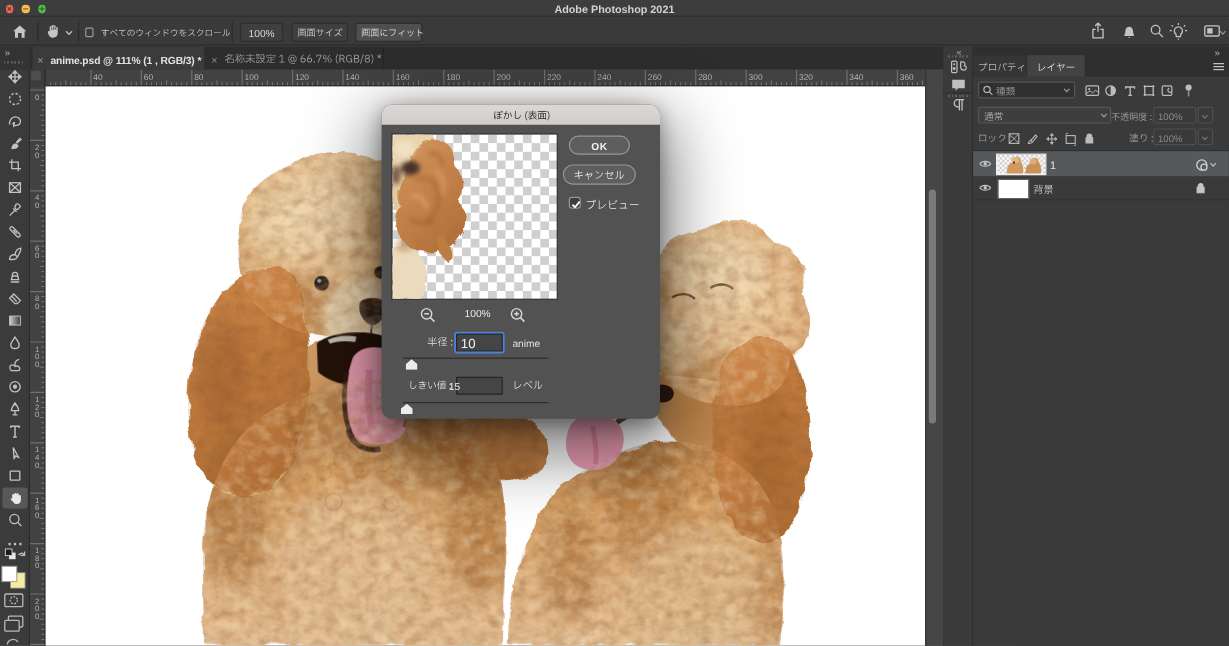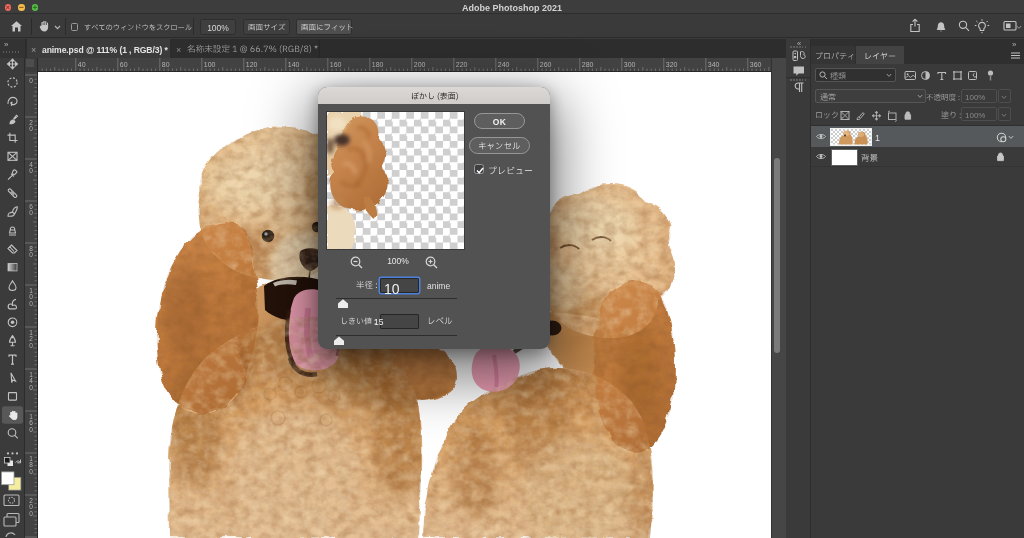--- a/index.html
+++ b/index.html
@@ -860,21 +860,21 @@
 <div class="abs" style="left:370px;top:256px;width:56px;text-align:center;font-size:8.5px;color:#e8e8e8">100%</div>
 <svg class="abs" style="left:425px;top:256px" width="14" height="13">
       <circle cx="5.5" cy="5.5" r="4.3" stroke="#d6d6d6" fill="none" stroke-width="1.2"></circle>
       <path d="M3.5 5.5 H7.5 M5.5 3.5 V7.5" stroke="#d6d6d6" stroke-width="1.2"></path>
       <path d="M8.7 8.7 L12 12" stroke="#d6d6d6" stroke-width="1.3"></path>
     </svg>
 <svg style="position:absolute;left:356px;top:288px;width:2px;height:2px;overflow:visible">
       <path d="M4.5 -2.0H8.1V-1.4H4.5V0.6H3.9V-1.4H0.4V-2.0H3.9V-3.6H0.7V-4.1H3.9V-7.1H4.5V-4.1H7.8V-3.6H4.5ZM7.4 -6.5Q7.1 -6.1 6.7 -5.5Q6.3 -4.9 5.9 -4.5L5.5 -4.9Q5.9 -5.3 6.2 -5.8Q6.6 -6.3 6.9 -6.8ZM2.5 -4.5Q1.9 -5.5 1.1 -6.4L1.5 -6.7Q1.9 -6.3 2.3 -5.8Q2.6 -5.3 3.0 -4.8Z M11.3 -6.9Q10.5 -5.4 9.2 -4.6L8.9 -5.0Q10.1 -5.8 10.9 -7.2ZM11.4 -3.2 11.2 -3.7Q12.6 -4.0 13.5 -4.5Q12.6 -5.1 12.0 -5.9L12.3 -6.2Q13.1 -5.3 14.0 -4.8Q14.9 -5.4 15.5 -6.3H11.5V-6.8H16.1V-6.4Q15.5 -5.2 14.5 -4.5Q15.4 -4.0 16.6 -3.8L16.5 -3.3Q15.1 -3.6 14.0 -4.2Q13.0 -3.6 11.4 -3.2ZM11.5 -4.9Q11.0 -4.2 10.6 -3.7V0.6H10.1V-3.1Q9.7 -2.6 9.1 -2.2L8.8 -2.7Q9.5 -3.1 10.1 -3.8Q10.6 -4.5 11.0 -5.2ZM16.2 -1.7H14.2V-0.1H16.6V0.4H11.3V-0.1H13.6V-1.7H11.6V-2.2H13.6V-3.5H14.2V-2.2H16.2Z M19.9 -4.1V-4.2Q19.9 -4.4 20.0 -4.6Q20.2 -4.7 20.4 -4.7Q20.7 -4.7 20.8 -4.6Q20.9 -4.4 20.9 -4.2V-4.1Q20.9 -3.9 20.8 -3.7Q20.7 -3.6 20.4 -3.6Q20.2 -3.6 20.0 -3.7Q19.9 -3.9 19.9 -4.1ZM19.9 -0.4V-0.5Q19.9 -0.7 20.0 -0.9Q20.2 -1.0 20.4 -1.0Q20.7 -1.0 20.8 -0.9Q20.9 -0.7 20.9 -0.5V-0.4Q20.9 -0.2 20.8 -0.0Q20.7 0.1 20.4 0.1Q20.2 0.1 20.0 -0.0Q19.9 -0.2 19.9 -0.4Z" fill="#e6e6e6"></path>
     </svg>
 <div class="abs" style="left:380px;top:277.5px;width:39px;height:15px;background:#454545;border:1px solid #262626;box-shadow:0 0 0 1.5px #4e82d8;border-radius:1px"></div>
-<div class="abs" style="left:384px;top:281px;font-size:14px;color:#f0f0f0">10</div>
+<div class="abs" style="left:384px;top:281px;font-size:11px;color:#f0f0f0">10</div>
 <div class="abs" style="left:427px;top:281px;font-size:8.5px;color:#e0e0e0">anime</div>
 <div class="abs" style="left:336px;top:297.8px;width:121px;height:1.5px;background:#2d2d2d"></div>
 <div class="abs" style="left:338px;top:299.3px;width:10px;height:9px;background:#ececec;clip-path:polygon(50% 0,100% 48%,100% 100%,0 100%,0 48%)"></div>
 <svg style="position:absolute;left:340px;top:323.5px;width:2px;height:2px;overflow:visible">
       <path d="M2.2 -6.4 2.8 -6.4 2.6 -2.2Q2.5 -0.4 4.1 -0.4Q5.0 -0.4 5.6 -1.0Q6.2 -1.7 6.5 -3.0L7.1 -2.9Q6.7 -1.4 6.0 -0.6Q5.2 0.2 4.1 0.2Q3.0 0.2 2.5 -0.4Q1.9 -1.0 2.0 -2.2Z M14.3 -0.5 14.4 0.0Q13.1 0.3 11.9 0.3Q10.7 0.3 10.1 -0.1Q9.4 -0.4 9.4 -1.1Q9.4 -1.7 10.0 -2.1Q10.5 -2.5 11.4 -2.5Q12.7 -2.5 13.6 -1.8L13.6 -1.9Q13.2 -2.5 12.8 -3.4Q11.6 -3.3 10.6 -3.3Q9.6 -3.3 9.1 -3.3L9.1 -3.8Q9.8 -3.8 10.6 -3.8Q11.5 -3.8 12.6 -3.9Q12.3 -4.4 12.2 -4.9Q11.2 -4.8 10.7 -4.8Q9.9 -4.8 9.3 -4.8L9.3 -5.4Q9.7 -5.4 10.7 -5.4Q11.2 -5.4 12.0 -5.4Q11.7 -6.0 11.6 -6.4L12.1 -6.5Q12.3 -6.0 12.5 -5.4Q13.8 -5.6 14.7 -5.7L14.8 -5.2Q13.8 -5.0 12.7 -4.9Q12.9 -4.4 13.1 -3.9Q14.2 -4.0 15.1 -4.2L15.2 -3.7Q14.3 -3.5 13.4 -3.4Q13.9 -2.4 14.3 -1.7L13.9 -1.4Q12.9 -2.0 11.5 -2.0Q10.8 -2.0 10.4 -1.7Q10.0 -1.5 10.0 -1.1Q10.0 -0.7 10.5 -0.5Q11.0 -0.2 11.9 -0.2Q13.1 -0.2 14.3 -0.5Z M17.0 -5.1 17.0 -5.8 17.6 -5.8Q17.6 -5.2 17.6 -4.9Q17.6 -3.6 17.7 -2.6Q17.9 -1.7 18.1 -1.2Q18.4 -0.7 18.7 -0.7Q18.9 -0.7 19.1 -1.1Q19.3 -1.6 19.5 -2.5L20.0 -2.4Q19.8 -1.2 19.5 -0.6Q19.2 -0.1 18.7 -0.1Q17.9 -0.1 17.4 -1.4Q17.0 -2.6 17.0 -5.1ZM22.7 -1.3Q22.6 -2.4 22.2 -3.4Q21.8 -4.4 21.2 -5.2L21.7 -5.6Q22.3 -4.7 22.8 -3.6Q23.2 -2.5 23.3 -1.4Z M26.3 -6.7Q26.1 -5.7 25.8 -4.7V0.6H25.3V-3.8Q24.9 -3.2 24.5 -2.7L24.2 -3.2Q24.8 -3.9 25.2 -4.7Q25.6 -5.6 25.9 -6.8ZM28.8 -4.9Q28.9 -5.1 29.0 -5.6H26.6V-6.0H29.1L29.2 -6.6L29.2 -6.7L29.7 -6.7Q29.7 -6.4 29.6 -6.0H31.6V-5.6H29.5Q29.4 -5.3 29.3 -4.9H31.2V-1.0H27.7V-4.9ZM27.0 -4.8V-0.3H31.6V0.1H27.0V0.6H26.6V-4.8ZM28.2 -3.7H30.7V-4.5H28.2ZM28.2 -2.6H30.7V-3.3H28.2ZM28.2 -1.4H30.7V-2.2H28.2Z M34.7 -3.9V-4.0Q34.7 -4.2 34.8 -4.3Q35.0 -4.4 35.2 -4.4Q35.4 -4.4 35.6 -4.3Q35.7 -4.2 35.7 -4.0V-3.9Q35.7 -3.6 35.6 -3.5Q35.4 -3.4 35.2 -3.4Q35.0 -3.4 34.8 -3.5Q34.7 -3.6 34.7 -3.9ZM34.7 -0.4V-0.5Q34.7 -0.7 34.8 -0.8Q35.0 -0.9 35.2 -0.9Q35.4 -0.9 35.6 -0.8Q35.7 -0.7 35.7 -0.5V-0.4Q35.7 -0.2 35.6 -0.0Q35.4 0.1 35.2 0.1Q35.0 0.1 34.8 -0.0Q34.7 -0.2 34.7 -0.4Z" fill="#e6e6e6"></path>
     </svg>
 <div class="abs" style="left:380px;top:313.5px;width:39px;height:15px;background:#454545;border:1px solid #262626;border-radius:1px"></div>
 <div class="abs" style="left:374px;top:317px;font-size:8.5px;color:#f0f0f0">15</div>
 <svg style="position:absolute;left:427px;top:323.5px;width:2px;height:2px;overflow:visible">
       <path d="M1.9 -0.0V-6.5H2.5V-0.6Q3.9 -0.8 5.1 -1.7Q6.3 -2.5 7.0 -3.9L7.5 -3.5Q6.7 -2.1 5.4 -1.1Q4.1 -0.2 2.5 -0.0Z M15.9 -5.1Q15.4 -5.9 15.0 -6.5L15.4 -6.7Q16.0 -6.0 16.4 -5.4ZM15.0 -4.6Q14.7 -5.3 14.1 -6.0L14.5 -6.3Q15.1 -5.5 15.4 -4.9ZM12.5 -4.4Q12.2 -4.7 12.0 -4.7Q11.8 -4.7 11.6 -4.4L9.6 -1.9L9.1 -2.4L11.1 -4.8Q11.4 -5.1 11.6 -5.2Q11.8 -5.3 12.0 -5.3Q12.2 -5.3 12.4 -5.2Q12.6 -5.1 12.9 -4.9L16.6 -0.9L16.2 -0.3Z M24.9 -3.3Q24.5 -2.1 23.8 -1.2Q23.1 -0.3 22.1 0.1H21.5V-6.6H22.1V-0.6Q23.7 -1.4 24.4 -3.6ZM19.4 -6.5H20.0V-4.0Q20.0 -2.4 19.6 -1.5Q19.1 -0.5 18.1 0.2L17.7 -0.3Q18.6 -0.9 19.0 -1.7Q19.4 -2.6 19.4 -3.9Z" fill="#e0e0e0"></path>

